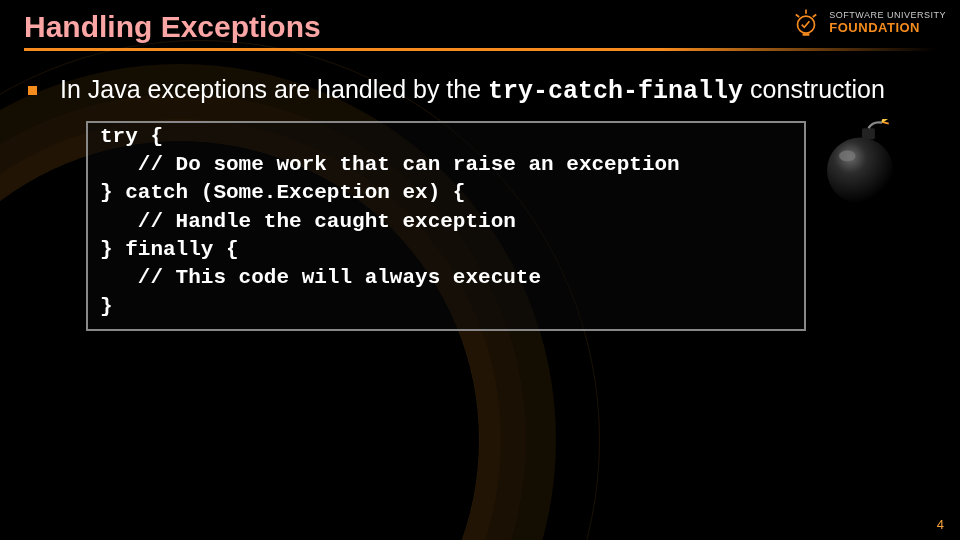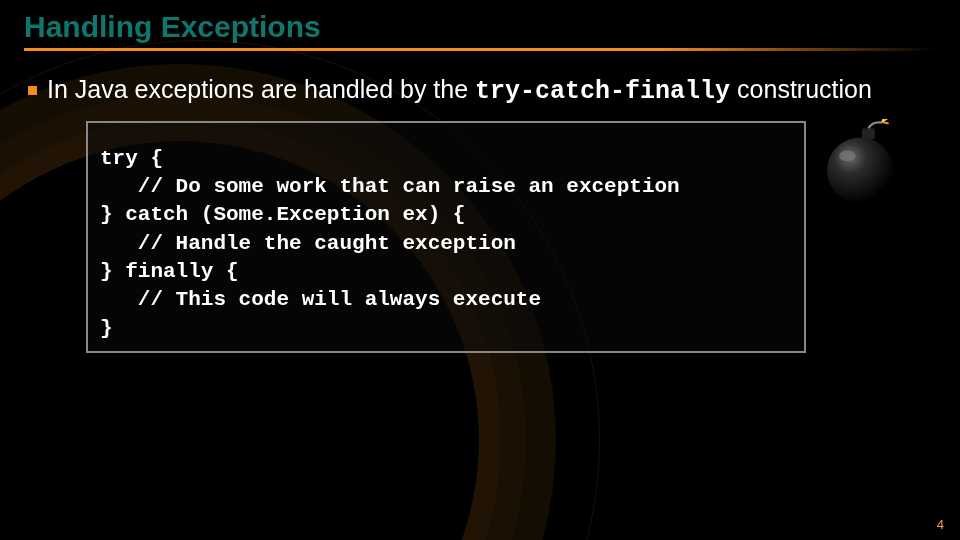--- a/index.html
+++ b/index.html
@@ -43,21 +43,21 @@
   }
   .slide {
     position: relative;
     width: 100%;
     height: 100%;
     padding: 10px 24px 0 24px;
   }
   .title {
     font-size: 30px;
     font-weight: 700;
-    color: #0f766e;
+    color: #fca5a5;
     margin-bottom: 4px;
   }
   .title-underline {
     height: 3px;
     width: 100%;
     background: linear-gradient(to right, #f68b1e 0%, #f68b1e 70%, rgba(246,139,30,0) 100%);
     margin-bottom: 22px;
   }
   .logo {
     position: absolute;
@@ -79,21 +79,21 @@
     font-weight: 700;
     color: #fff;
     letter-spacing: 0.5px;
   }
   .logo-text .t1 { font-size: 9px; font-weight: 400; color:#ccc; }
   .logo-text .t2 { font-size: 13px; color:#f68b1e; font-weight:700; }
 
   .content { padding: 0 4px; }
   .bullet {
     display: flex;
-    gap: 10px;
+    gap: 23px;
     font-size: 25px;
     line-height: 1.35;
     margin-bottom: 4px;
   }
   .bullet .sq {
     flex: 0 0 auto;
     width: 9px; height: 9px;
     background: #f68b1e;
     margin-top: 13px;
   }
@@ -109,21 +109,21 @@
     display: flex;
     align-items: flex-start;
     gap: 12px;
     margin: 12px 0 18px 58px;
   }
   .code-box {
     flex: 0 0 auto;
     width: 720px;
     border: 2px solid #888;
     background: rgba(10,10,10,0.5);
-    padding: 22px 12px 8px 12px;
+    padding: 0 12px 8px 12px;
     font-family: Consolas, "Courier New", monospace;
     font-size: 21px;
     font-weight: 700;
     line-height: 1.35;
     white-space: pre;
     color: #fff;
   }
   .bomb-wrap {
     flex: 0 0 auto;
     width: 96px;
@@ -145,20 +145,36 @@
   }
 </style>
 </head>
 <body>
 
 <div class="bg-swirl"></div>
 <div class="bg-swirl2"></div>
 
 <div class="slide">
 
+  <div class="logo">
+    <div class="logo-bulb">
+      <svg viewBox="0 0 40 40" width="34" height="34">
+        <circle cx="20" cy="22" r="10" fill="none" stroke="#f68b1e" stroke-width="2"></circle>
+        <path d="M16 32 h8 v3 h-8z" fill="#f68b1e"></path>
+        <line x1="20" y1="4" x2="20" y2="9" stroke="#f68b1e" stroke-width="2"></line>
+        <line x1="8" y1="10" x2="12" y2="13" stroke="#f68b1e" stroke-width="2"></line>
+        <line x1="32" y1="10" x2="28" y2="13" stroke="#f68b1e" stroke-width="2"></line>
+        <path d="M15 22 l3 3 l6 -7" fill="none" stroke="#f68b1e" stroke-width="2"></path>
+      </svg>
+    </div>
+    <div class="logo-text">
+      <div class="t1">SOFTWARE UNIVERSITY</div>
+      <div class="t2">FOUNDATION</div>
+    </div>
+  </div>
 
   <div class="title">Handling Exceptions</div>
   <div class="title-underline"></div>
 
   <div class="content">
 
     <div class="bullet">
       <div class="sq"></div>
       <div class="txt">
         <span>In Java exceptions are handled by the </span><code class="inline">try-catch-finally</code><span> construction</span>

